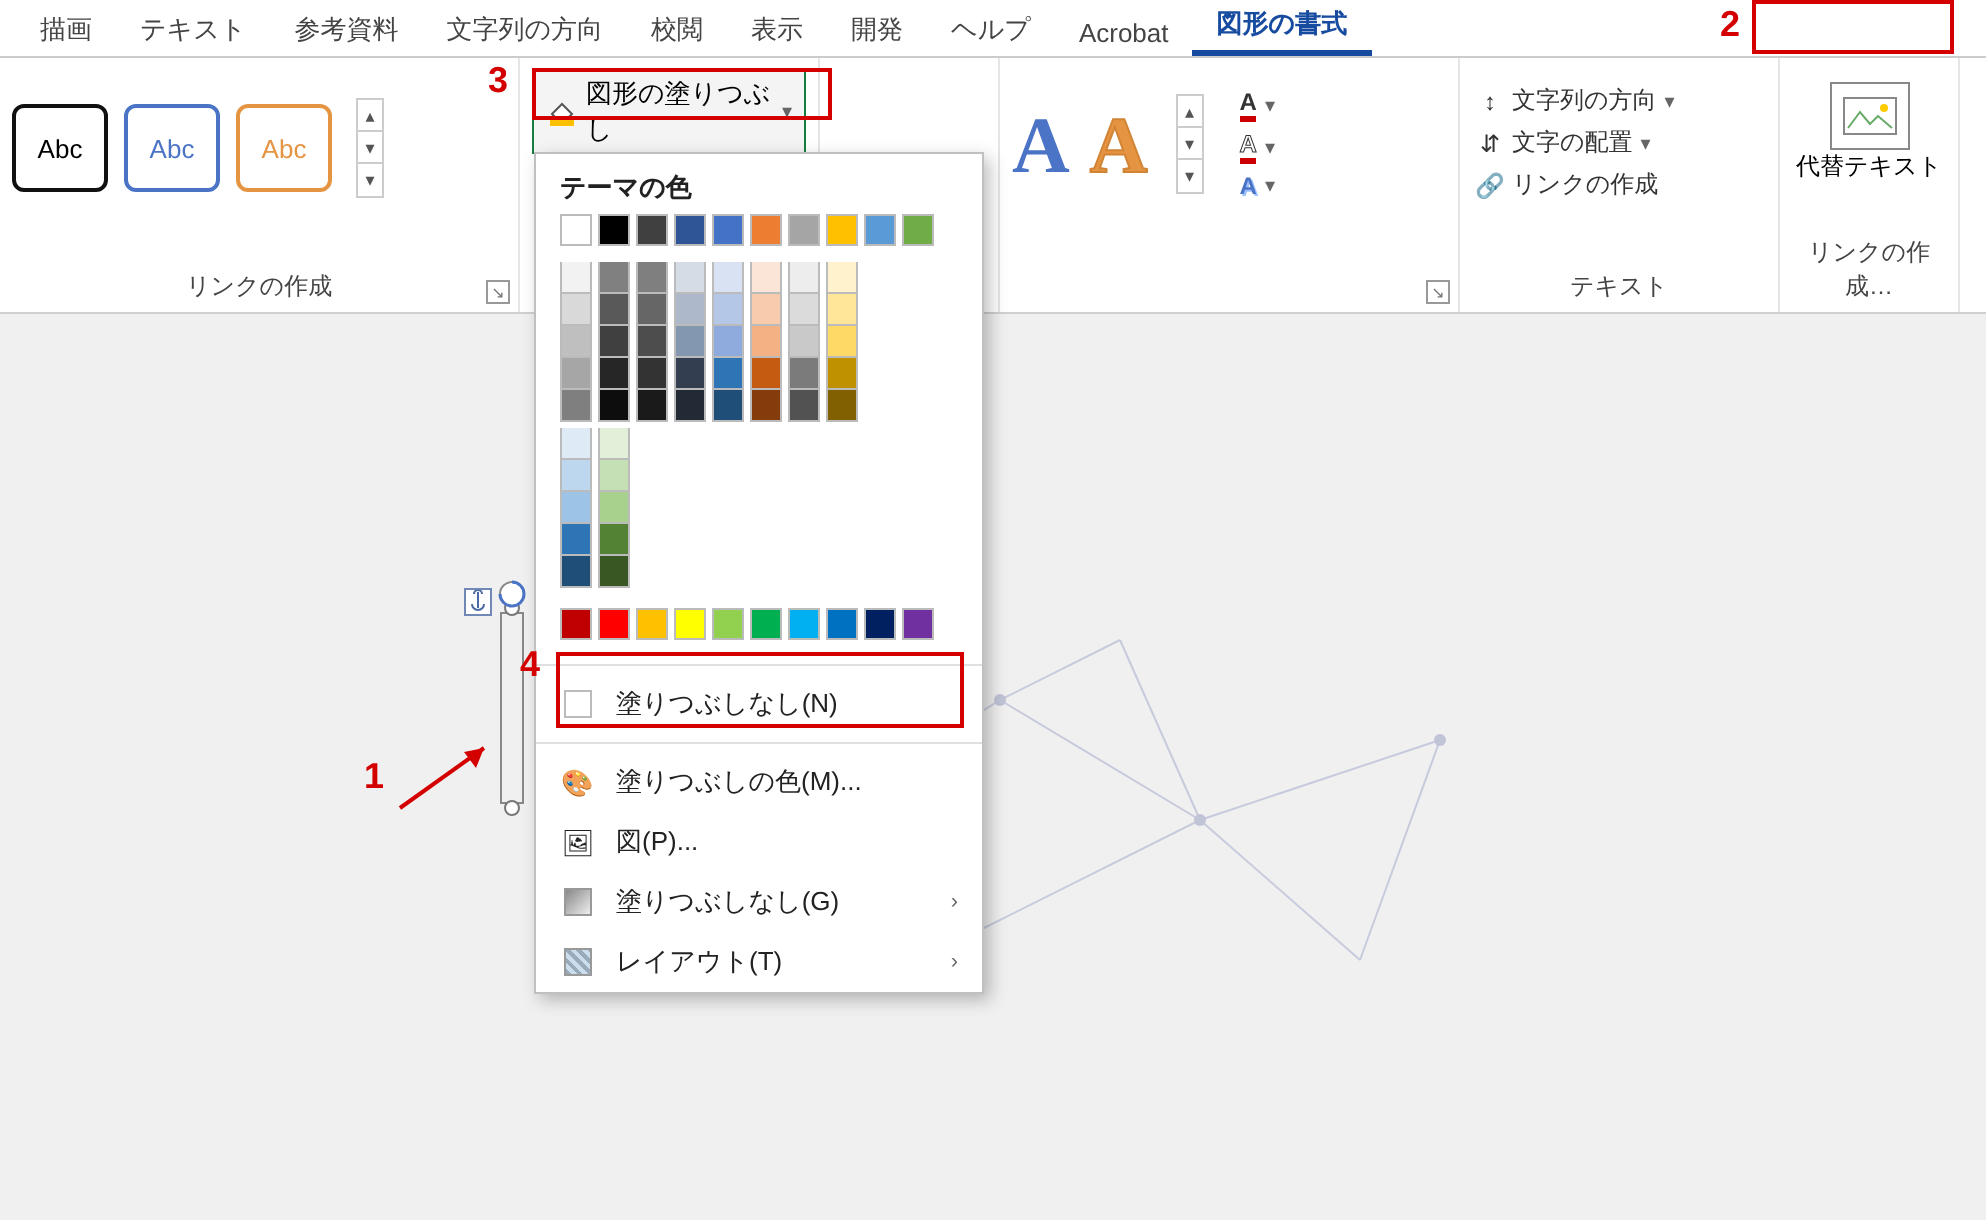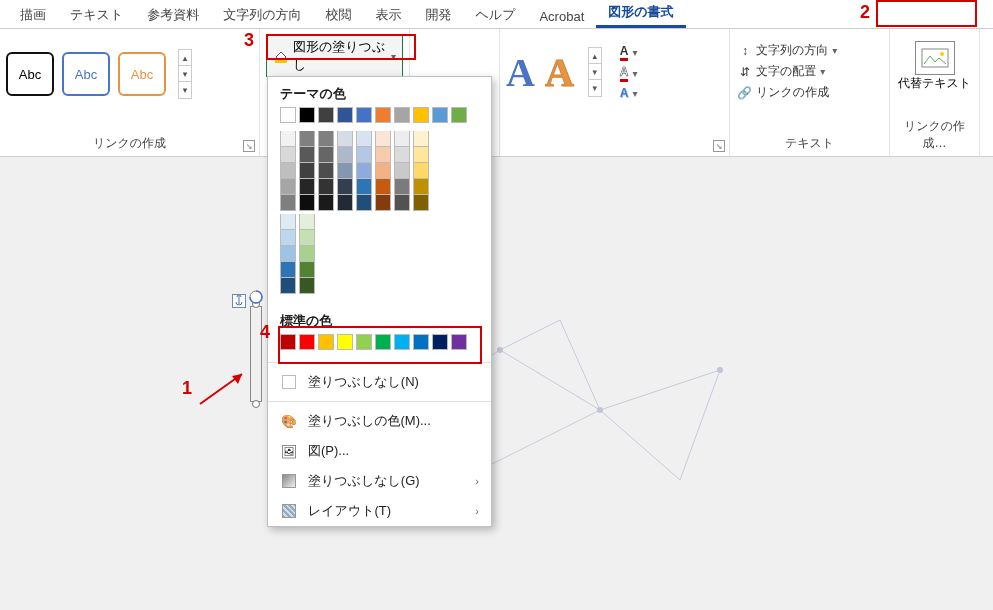--- a/index.html
+++ b/index.html
@@ -293,21 +293,20 @@
       </div>
       <div style="display: flex; flex-direction: column; gap: 0px;">
         <div class="sw" style="background: rgb(226, 240, 217); border-top: none;"></div>
         <div class="sw" style="background: rgb(197, 224, 180); border-top: none;"></div>
         <div class="sw" style="background: rgb(169, 209, 142); border-top: none;"></div>
         <div class="sw" style="background: rgb(84, 130, 53); border-top: none;"></div>
         <div class="sw" style="background: rgb(56, 87, 35); border-top: none;"></div>
       </div>
     </div>
 
-  <div class="menu-section-title">標準の色</div>
   <div class="swatch-row" id="standard-row">
       <div class="sw" style="background: rgb(192, 0, 0);"></div>
       <div class="sw" style="background: rgb(255, 0, 0);"></div>
       <div class="sw" style="background: rgb(255, 192, 0);"></div>
       <div class="sw" style="background: rgb(255, 255, 0);"></div>
       <div class="sw" style="background: rgb(146, 208, 80);"></div>
       <div class="sw" style="background: rgb(0, 176, 80);"></div>
       <div class="sw" style="background: rgb(0, 176, 240);"></div>
       <div class="sw" style="background: rgb(0, 112, 192);"></div>
       <div class="sw" style="background: rgb(0, 32, 96);"></div>

